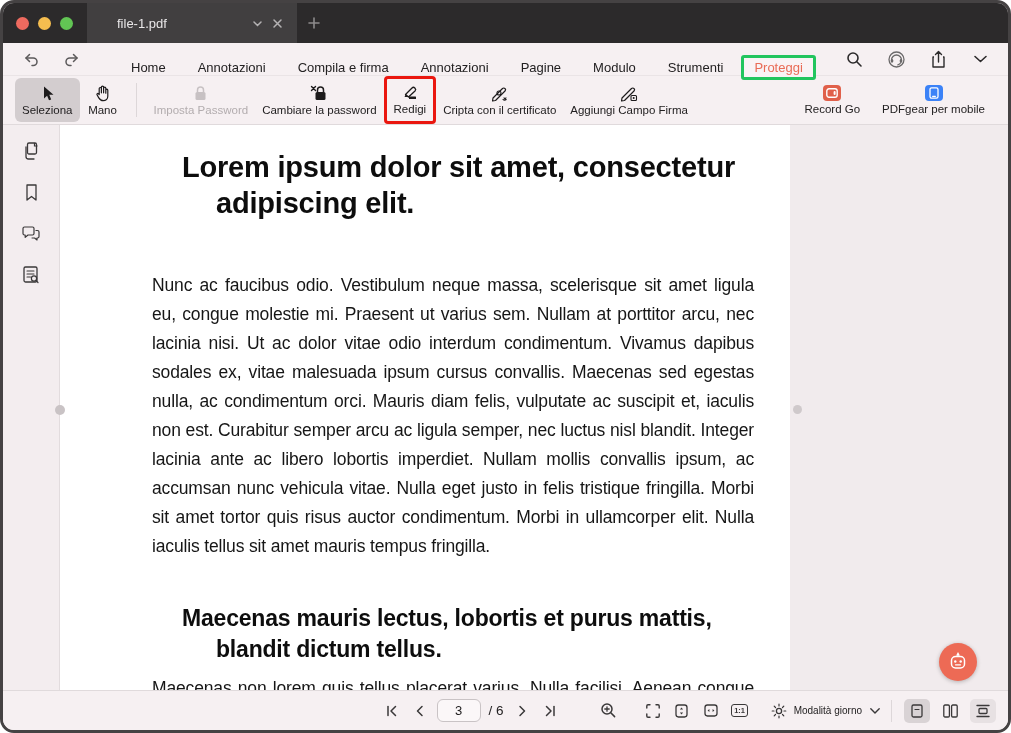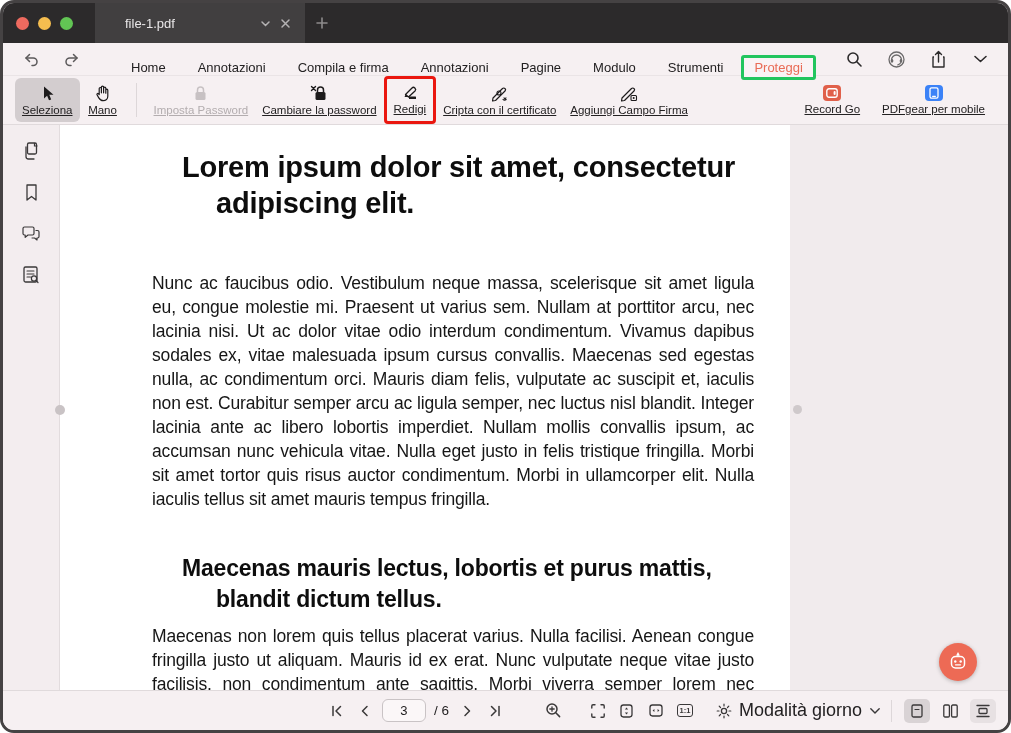--- a/index.html
+++ b/index.html
@@ -7,71 +7,71 @@
   .window{
     position:relative;width:1011px;height:733px;
     border:3px solid #454243;border-radius:14px;overflow:hidden;
     background:#f6f0f2;
   }
   
   .titlebar{height:40px;background:#2c2a2b;display:flex;align-items:stretch;position:relative;}
   .traffic{display:flex;align-items:center;gap:9px;padding:0 14px 0 13px;}
   .tl{width:13px;height:13px;border-radius:50%;}
   .tl.red{background:#ee6a5f;} .tl.yellow{background:#f5bd4f;} .tl.green{background:#62c554;}
-  .tab{width:210px;background:#413f40;display:flex;align-items:center;color:#e9e7e8;font-size:13px;padding:0 10px 0 22px;margin-left:8px;}
+  .tab{width:210px;background:#413f40;display:flex;align-items:center;color:#e9e7e8;font-size:13px;padding:0 10px 0 22px;}
   .tab-title{flex:1;text-align:left;padding-left:8px;white-space:nowrap;overflow:hidden;}
   .tab-ico{color:#b4b2b3;display:flex;align-items:center;justify-content:center;width:20px;height:20px;font-size:13px;cursor:default;}
   .newtab{display:flex;align-items:center;justify-content:center;width:34px;color:#8d8b8c;font-size:20px;}
   
   .menubar{height:33px;background:#f6f0f2;display:flex;align-items:center;padding:0 16px;border-bottom:1px solid #eae4e6;}
   .mb-hist{display:flex;gap:16px;margin-right:34px;color:#5c5a5b;}
   .mb-items{display:flex;align-items:center;gap:4px;margin-top:16px;}
   .mb-item{font-size:13px;color:#232122;padding:4px 14px;white-space:nowrap;cursor:default;}
   .mb-item.active{color:#e96c57;border:3px solid #22c55e;border-radius:3px;padding:2px 10px;background:#f9f3f5;}
   .mb-right{margin-left:auto;display:flex;align-items:center;gap:18px;color:#2c2a2b;}
   .icon-btn{display:flex;align-items:center;justify-content:center;width:24px;height:24px;}
   
   .toolbar{height:49px;background:#f6f0f2;display:flex;align-items:center;padding:0 12px;border-bottom:1px solid #e0dadc;}
-  .tool{display:flex;flex-direction:column;align-items:center;justify-content:center;gap:2px;padding:3px 7px;border-radius:6px;min-width:46px;height:44px;color:#232122;text-decoration:underline;}
+  .tool{display:flex;flex-direction:column;align-items:center;justify-content:center;gap:2px;padding:3px 7px;border-radius:6px;min-width:46px;height:44px;color:#232122;}
   .tool .t-label{font-size:11.5px;white-space:nowrap;}
   .tool.selected{background:#d3cdcf;}
   .tool.disabled{color:#b3adaf;}
   .tool.disabled svg{opacity:.45;}
   .tool.annotated{border:3px solid #ea170f;border-radius:4px;height:48px;}
   .tb-divider{width:1px;height:34px;background:#ddd7d9;margin:0 10px;}
   .tb-right{margin-left:auto;display:flex;align-items:center;gap:8px;padding-right:4px;}
   .badge-ico{width:18px;height:16px;border-radius:4px;display:flex;align-items:center;justify-content:center;}
   .badge-red{background:#e0604a;}
   .badge-blue{background:#3b82f7;}
   
   .main{position:relative;height:565px;display:flex;background:#f1ebed;}
   .sidebar{width:57px;background:#f3edef;border-right:1px solid #e2dcde;display:flex;flex-direction:column;align-items:center;padding-top:13px;gap:15px;position:relative;}
   .sb-icon{width:26px;height:26px;display:flex;align-items:center;justify-content:center;color:#3a3839;}
   .sb-handle{position:absolute;right:-6px;top:280px;width:10px;height:10px;border-radius:50%;background:#c9c3c5;z-index:4;}
   .page-wrap{position:relative;flex:1;display:flex;}
   .page{background:#ffffff;width:730px;height:100%;padding:24px 36px 0 92px;overflow:hidden;box-shadow:1px 0 0 #e6e0e2;}
   .gutter{flex:1;background:#f1ebed;position:relative;}
   .scroll-dot{position:absolute;left:3px;top:280px;width:9px;height:9px;border-radius:50%;background:#cfc9cb;}
   .doc-h1{font-size:29px;line-height:36px;font-weight:bold;color:#0d0d0d;margin:0 0 50px 0;padding-left:64px;text-indent:-34px;letter-spacing:-.2px;}
-  .doc-p{font-size:17.5px;line-height:24px;color:#161616;text-align:justify;margin:0;letter-spacing:-.15px;}
+  .doc-p{font-size:17.5px;line-height:29px;color:#161616;text-align:justify;margin:0;letter-spacing:-.15px;}
   .doc-h2{font-size:23px;line-height:31px;font-weight:bold;color:#0d0d0d;margin:42px 0 9px 0;padding-left:64px;text-indent:-34px;letter-spacing:-.2px;}
   .robot-btn{position:absolute;right:31px;bottom:9px;width:38px;height:38px;border-radius:50%;background:#ed6a55;display:flex;align-items:center;justify-content:center;box-shadow:0 1px 4px rgba(0,0,0,.25);z-index:6;}
   
   .statusbar{height:40px;background:#f6f0f2;border-top:1px solid #e0dadc;display:flex;align-items:center;padding:0 12px;color:#3a3839;}
   .sb-spacer{flex:1.55;}
   .nav-group{display:flex;align-items:center;gap:6px;}
   .nav-btn{width:22px;height:22px;display:flex;align-items:center;justify-content:center;border-radius:4px;}
   .page-input{width:44px;height:23px;border:1px solid #c9c3c5;border-radius:6px;background:#fbf7f8;text-align:center;font-size:13px;color:#232122;font-family:"Liberation Sans",sans-serif;}
   .page-total{font-size:13.5px;color:#232122;margin:0 2px;white-space:nowrap;}
   .zoom-group{margin-left:36px;display:flex;align-items:center;}
   .fit-group{display:flex;align-items:center;gap:7px;margin-left:22px;}
   .fit-btn{width:22px;height:22px;display:flex;align-items:center;justify-content:center;border-radius:4px;}
   .one2one{font-size:7.5px;border:1.4px solid #3a3839;border-radius:3px;padding:1px 2px;font-weight:bold;letter-spacing:0;}
   .mode-group{display:flex;align-items:center;gap:7px;margin-left:20px;}
-  .mode-label{font-size:18px;color:#232122;white-space:nowrap;}
+  .mode-label{font-size:10px;color:#232122;white-space:nowrap;}
   .sb-divider{width:1px;height:22px;background:#ddd7d9;margin:0 12px 0 10px;}
   .view-group{display:flex;align-items:center;gap:7px;}
   .view-btn{width:26px;height:24px;display:flex;align-items:center;justify-content:center;border-radius:5px;}
   .view-btn.selected{background:#d9d3d5;}
   .view-btn.faint{background:#e7e1e3;}
   svg{display:block;}
 </style>
 </head>
 <body>
 

